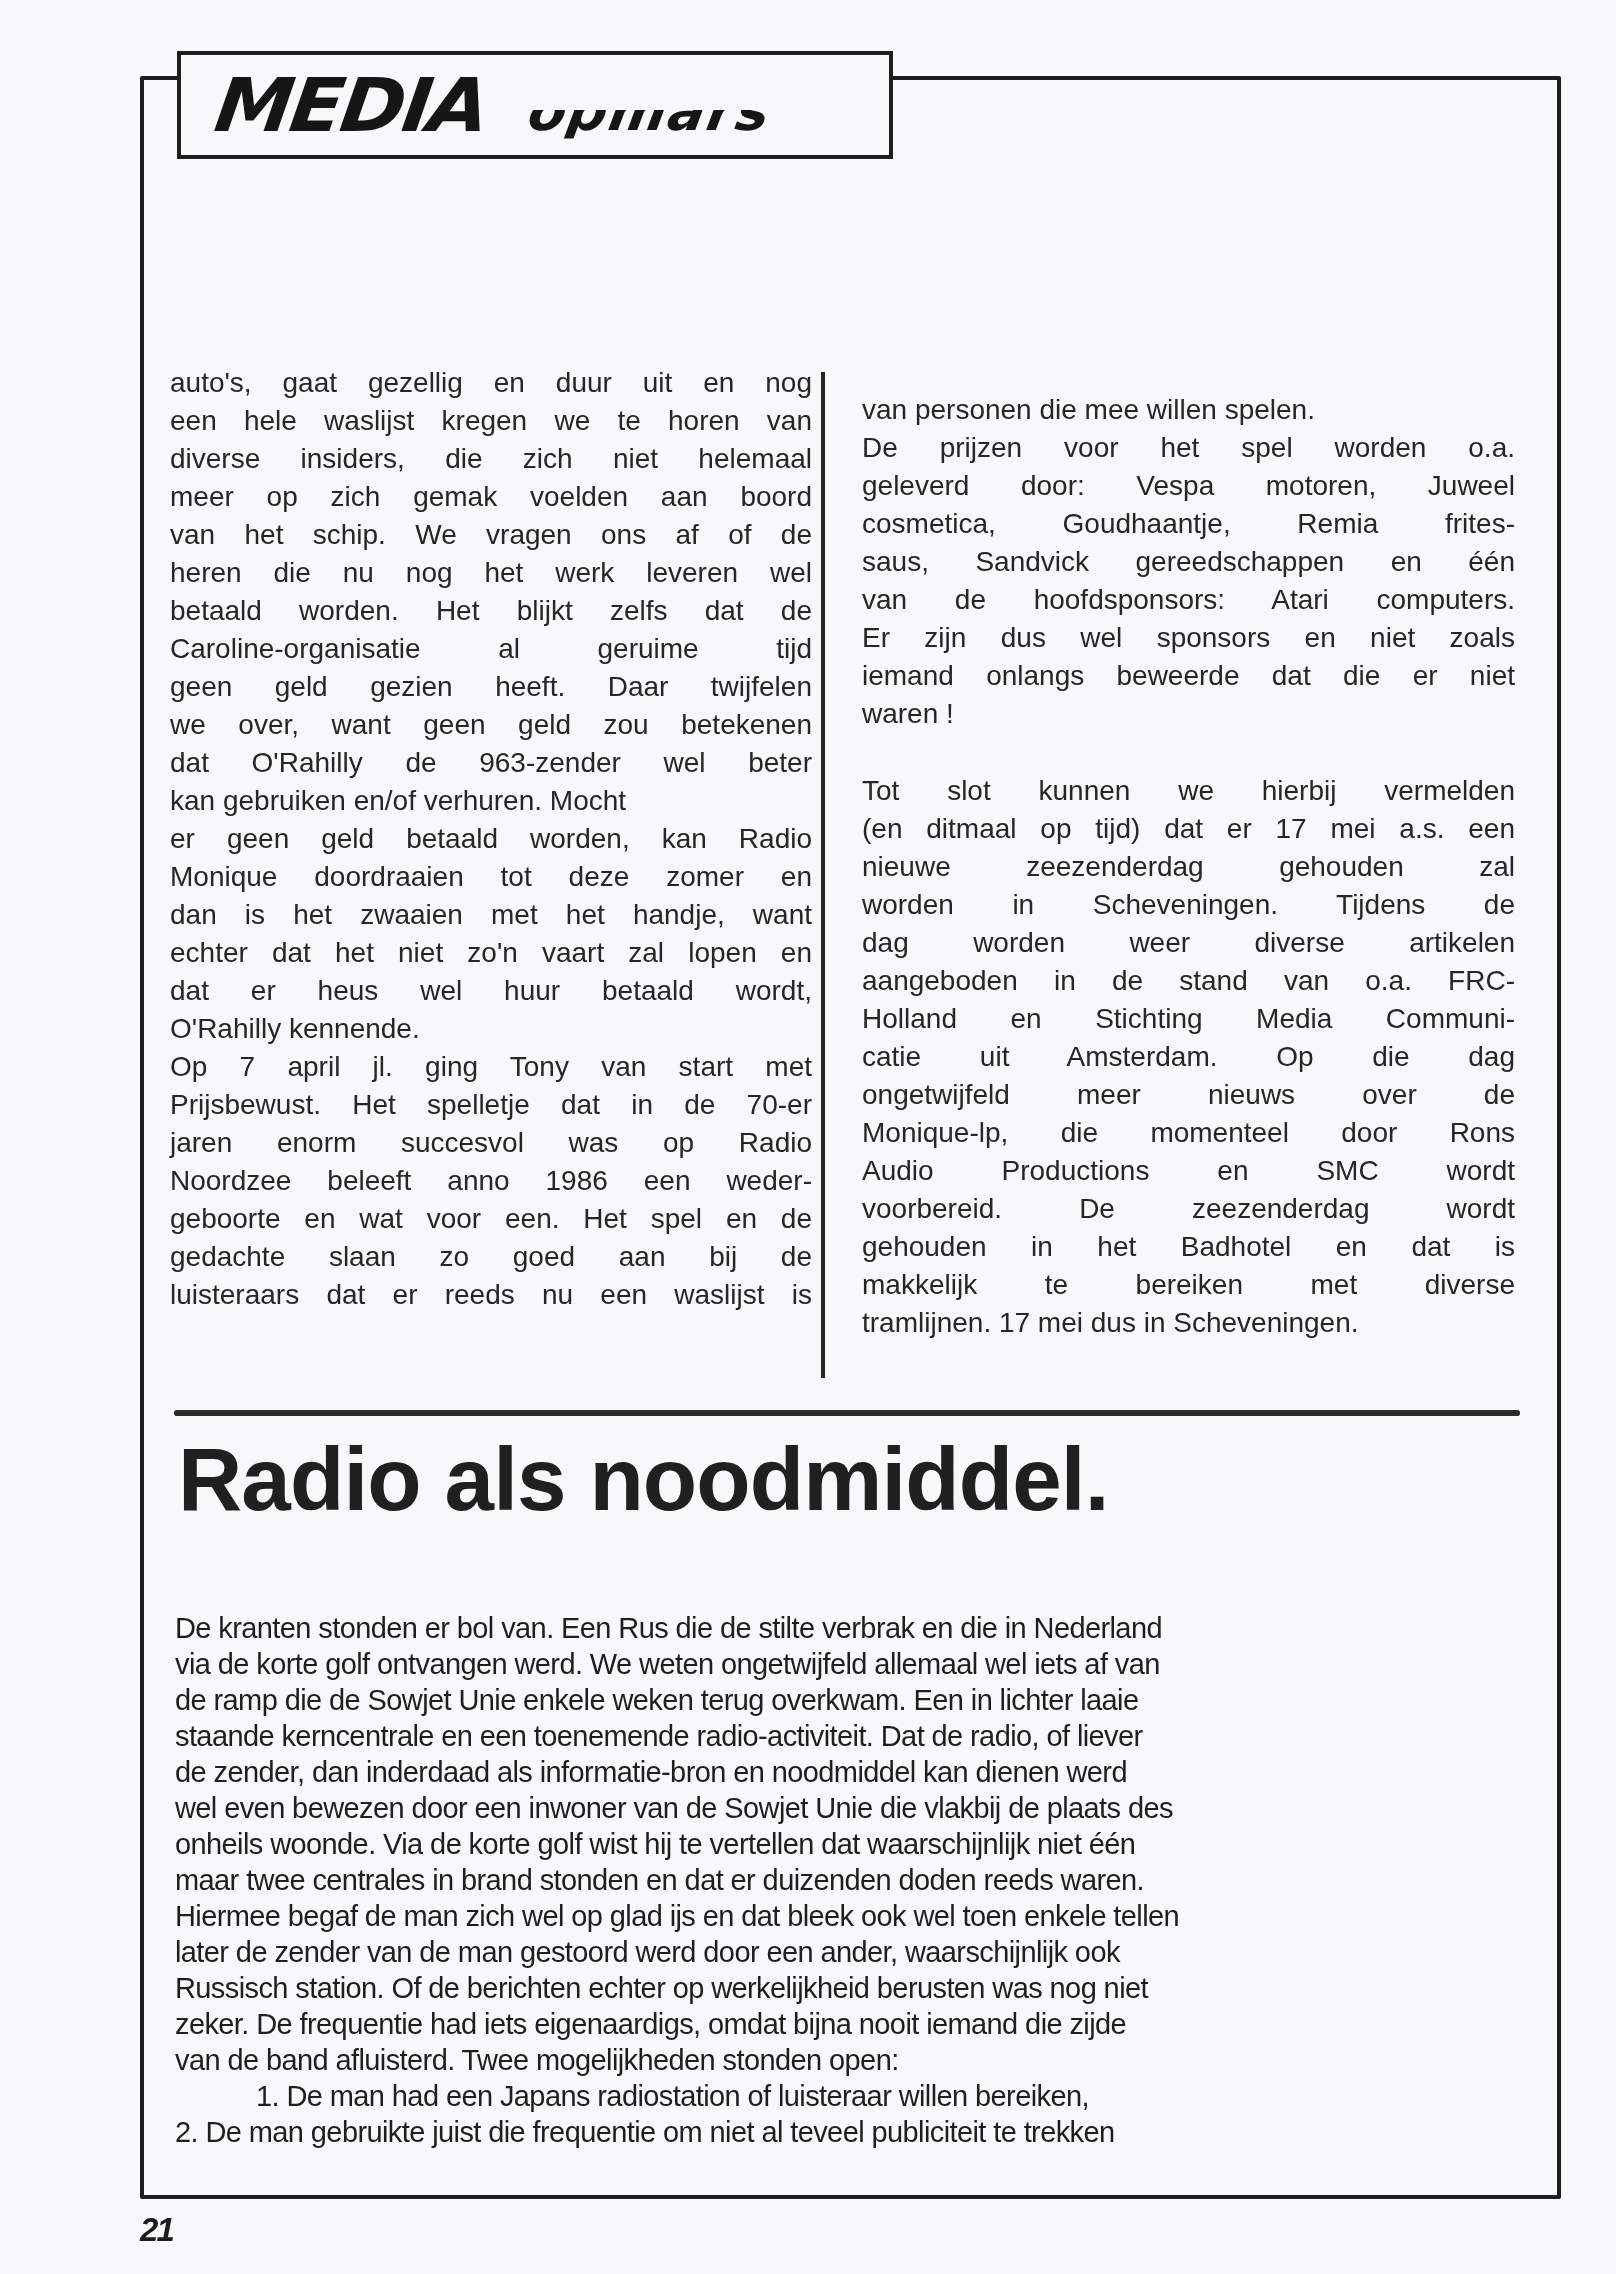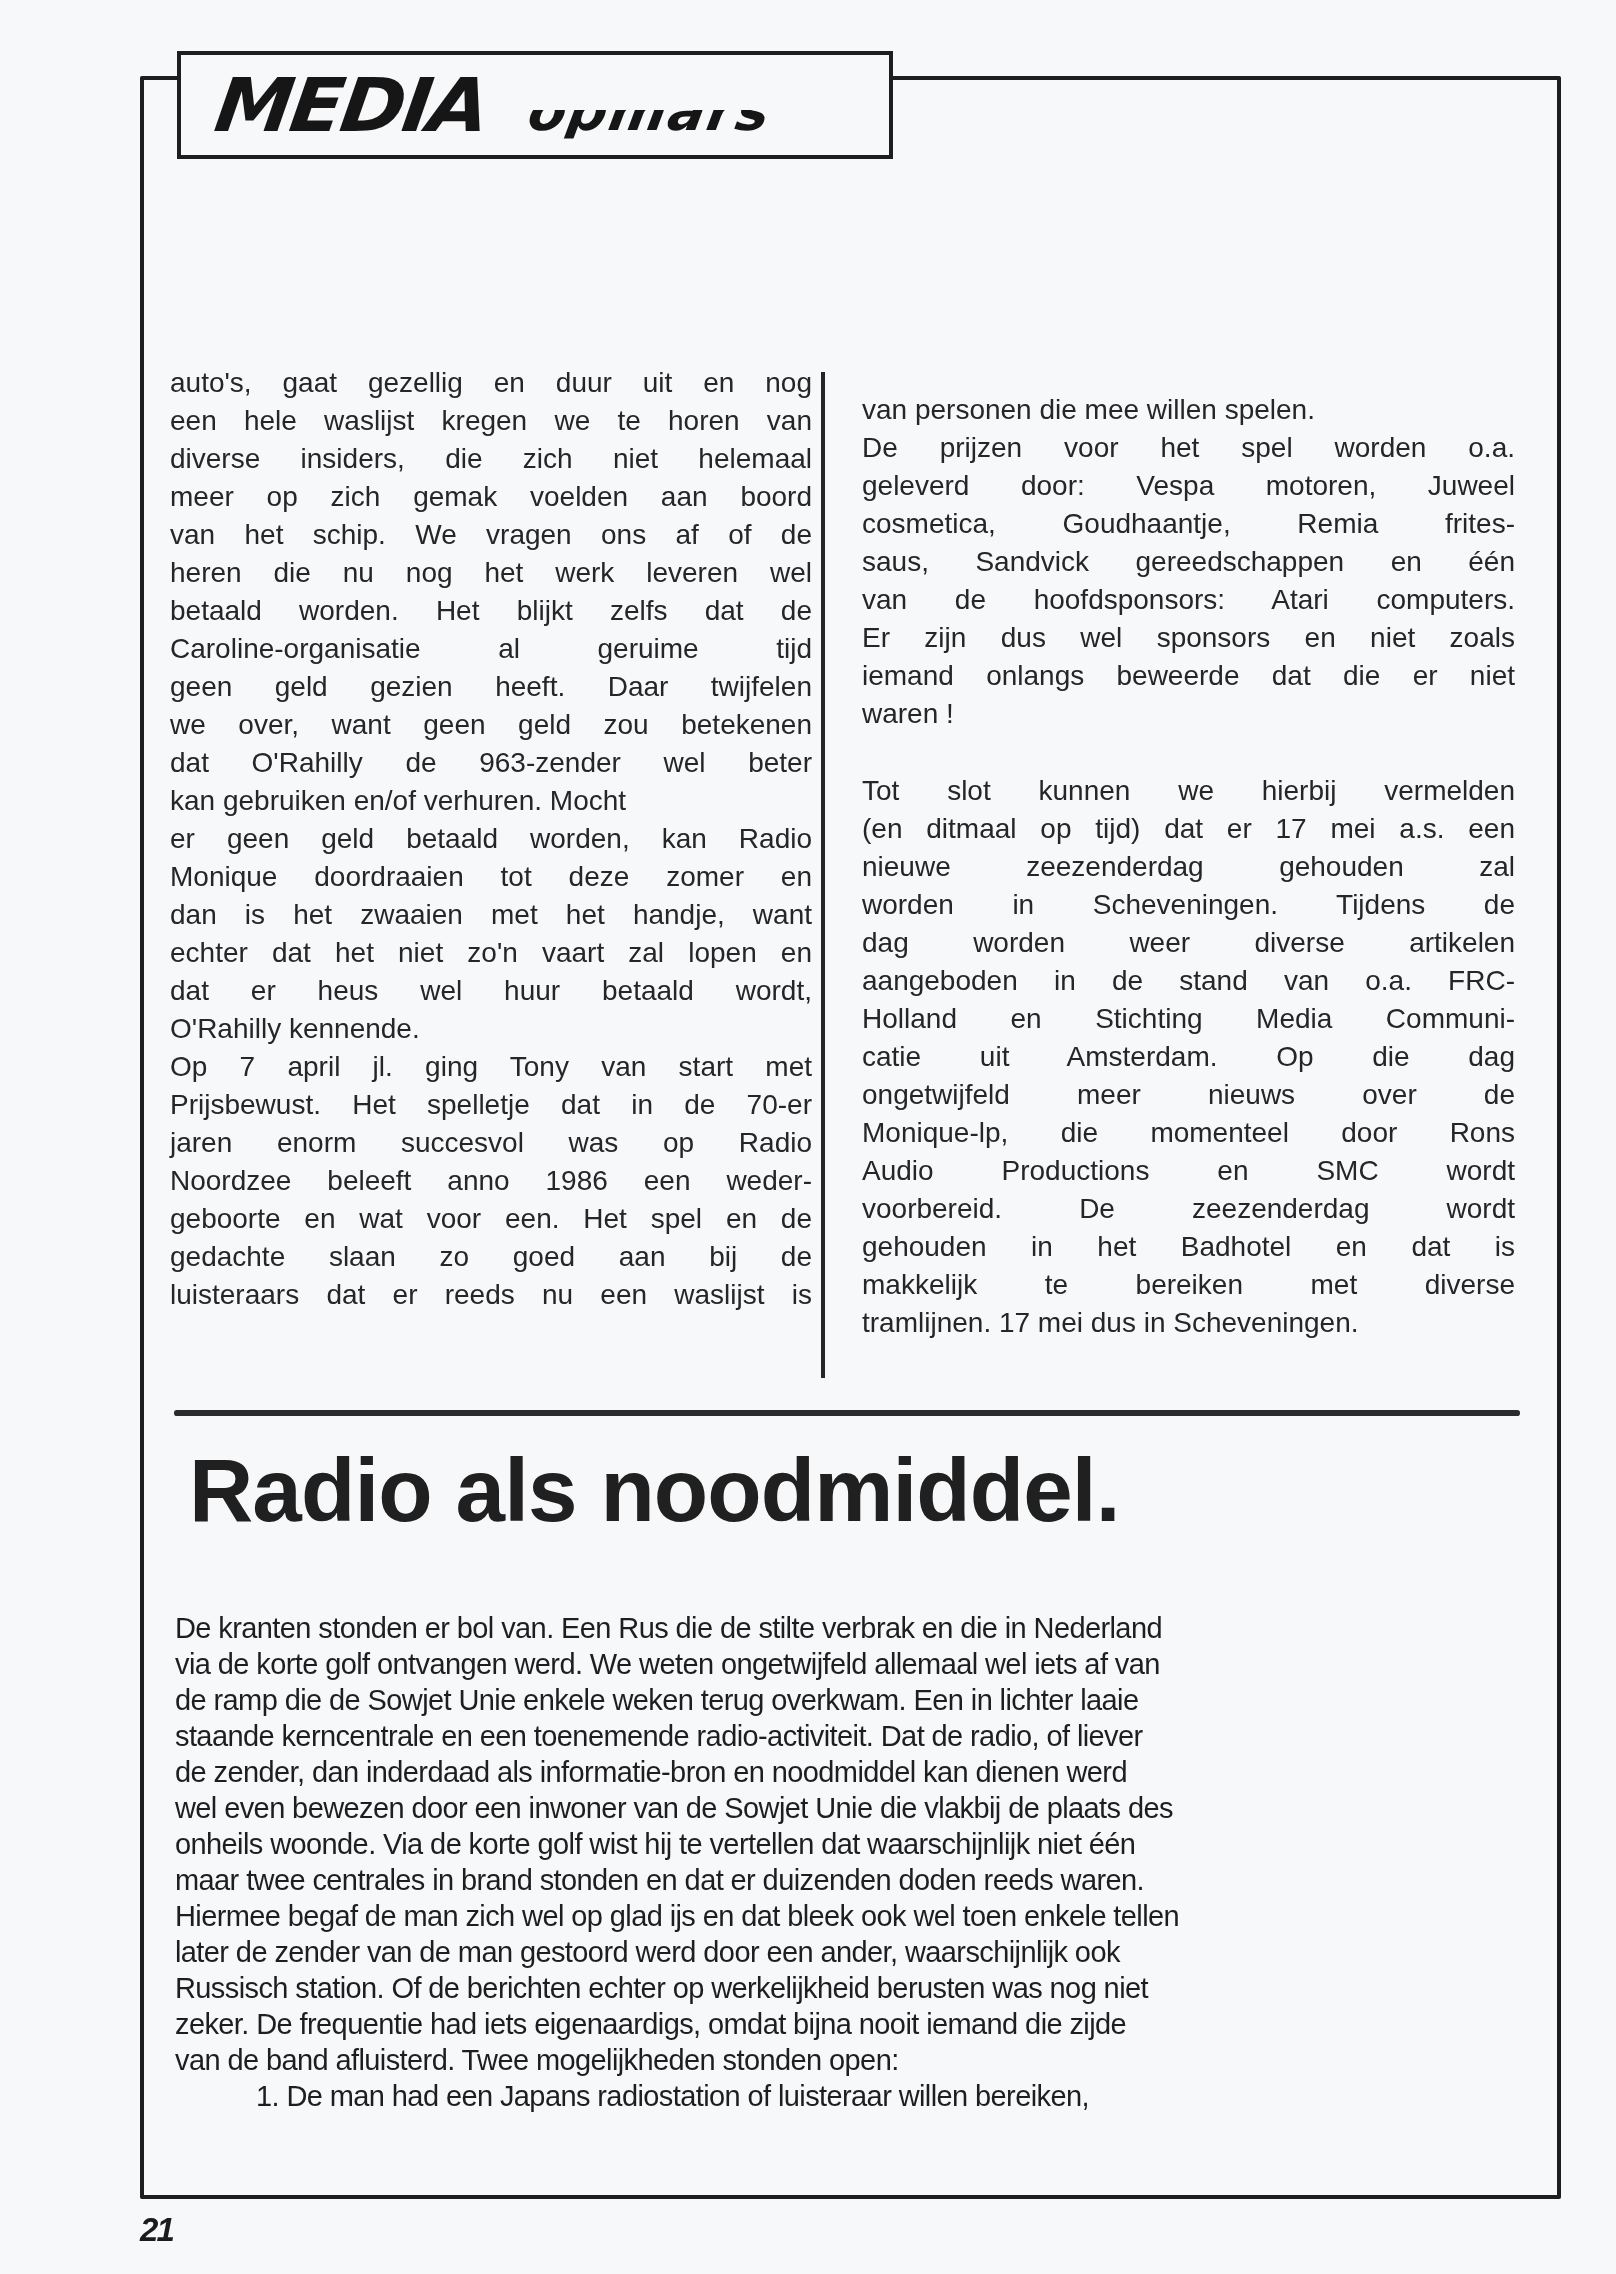--- a/index.html
+++ b/index.html
@@ -82,21 +82,21 @@
     border-radius: 2.8px;
   }
   .headline {
     position: absolute;
     left: 174px; top: 1427px;
     font-size: 89px;
     font-weight: bold;
     letter-spacing: -0.9px;
     color: #202020;
     line-height: 1.1;
-    margin: 15px;
+    margin: 4px;
   }
   .article {
     position: absolute;
     left: 175px; top: 1610px;
     width: 1301px;
     font-size: 29px;
     line-height: 36px;
     color: #1e1e1e;
   }
   .article .line { display: block; white-space: nowrap; letter-spacing: -0.6px; }
@@ -196,16 +196,17 @@
   <span class="line">de zender, dan inderdaad als informatie-bron en noodmiddel kan dienen werd</span>
   <span class="line">wel even bewezen door een inwoner van de Sowjet Unie die vlakbij de plaats des</span>
   <span class="line">onheils woonde. Via de korte golf wist hij te vertellen dat waarschijnlijk niet één</span>
   <span class="line">maar twee centrales in brand stonden en dat er duizenden doden reeds waren.</span>
   <span class="line">Hiermee begaf de man zich wel op glad ijs en dat bleek ook wel toen enkele tellen</span>
   <span class="line">later de zender van de man gestoord werd door een ander, waarschijnlijk ook</span>
   <span class="line">Russisch station. Of de berichten echter op werkelijkheid berusten was nog niet</span>
   <span class="line">zeker. De frequentie had iets eigenaardigs, omdat bijna nooit iemand die zijde</span>
   <span class="line">van de band afluisterd. Twee mogelijkheden stonden open:</span>
   <span class="line indent">1. De man had een Japans radiostation of luisteraar willen bereiken,</span>
+  <span class="line">2. De man gebruikte juist die frequentie om niet al teveel publiciteit te trekken</span>
 </div>
 
 <div class="page-number">21</div>
 
 
 </body></html>

